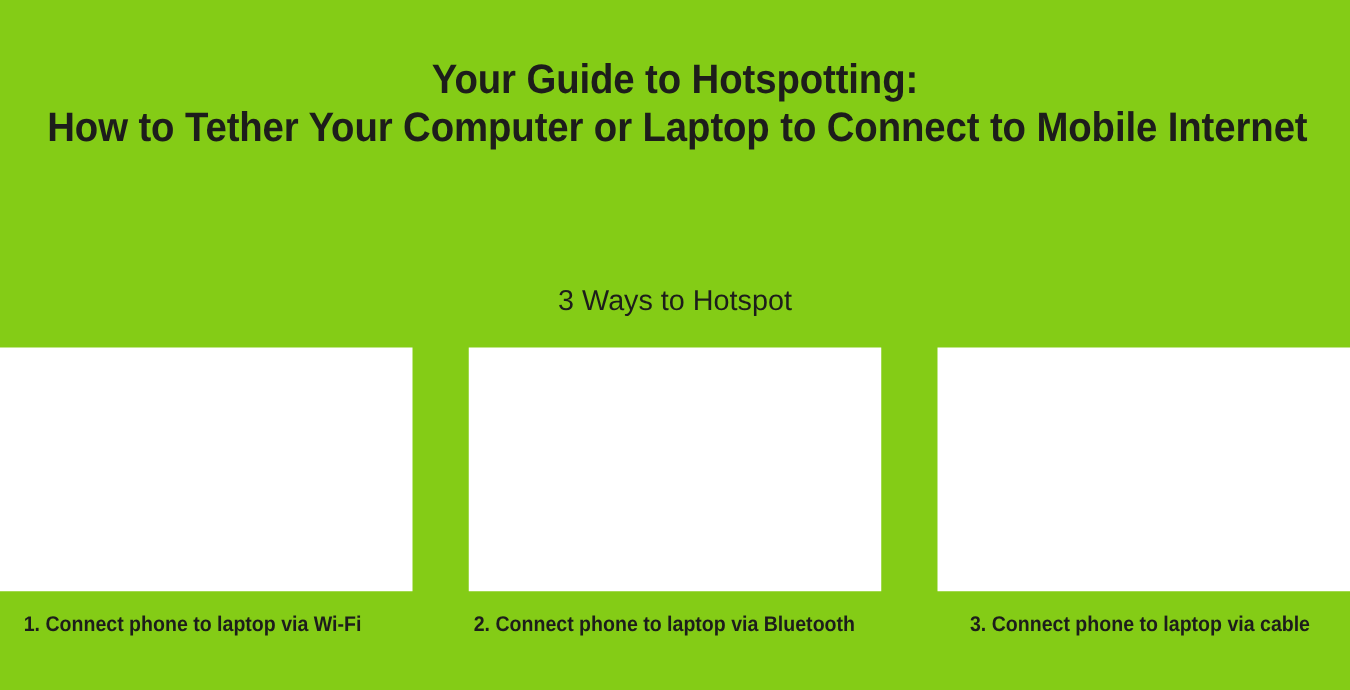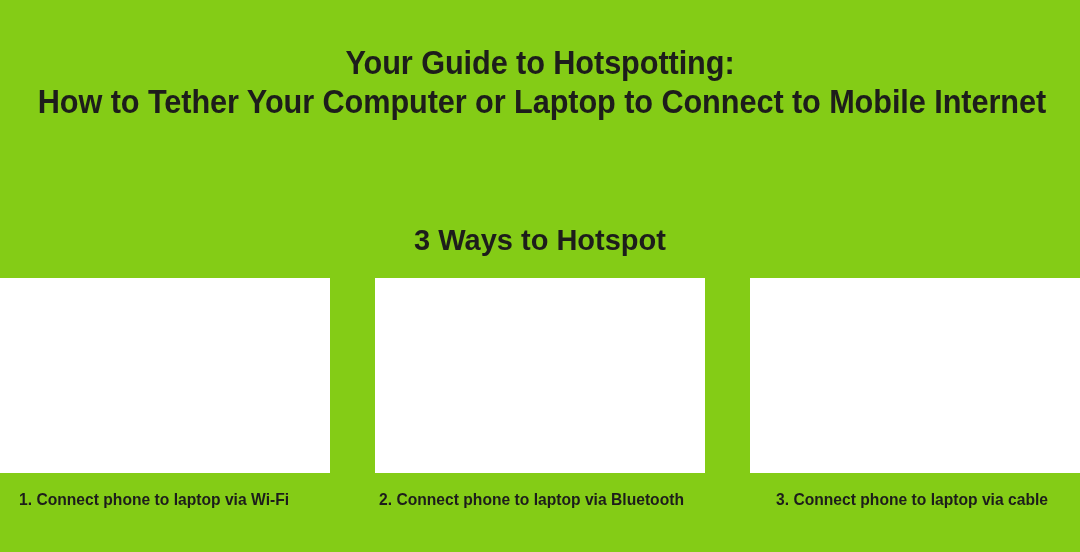--- a/index.html
+++ b/index.html
@@ -54,22 +54,22 @@
   
   .section-heading {
     position: absolute;
     top: 223px;
     left: 0;
     width: 1080px;
     text-align: center;
   }
   .section-heading .heading-text {
     font-family: "Liberation Sans", sans-serif;
-    font-weight: 700;
-    font-size: 29px;
+    font-weight: 400;
+    font-size: 23px;
     line-height: 34px;
     color: #1d1d1b;
     letter-spacing: 0px;
     white-space: nowrap;
   }
 
   
   .illustration-band {
     position: absolute;
     top: 278px;

